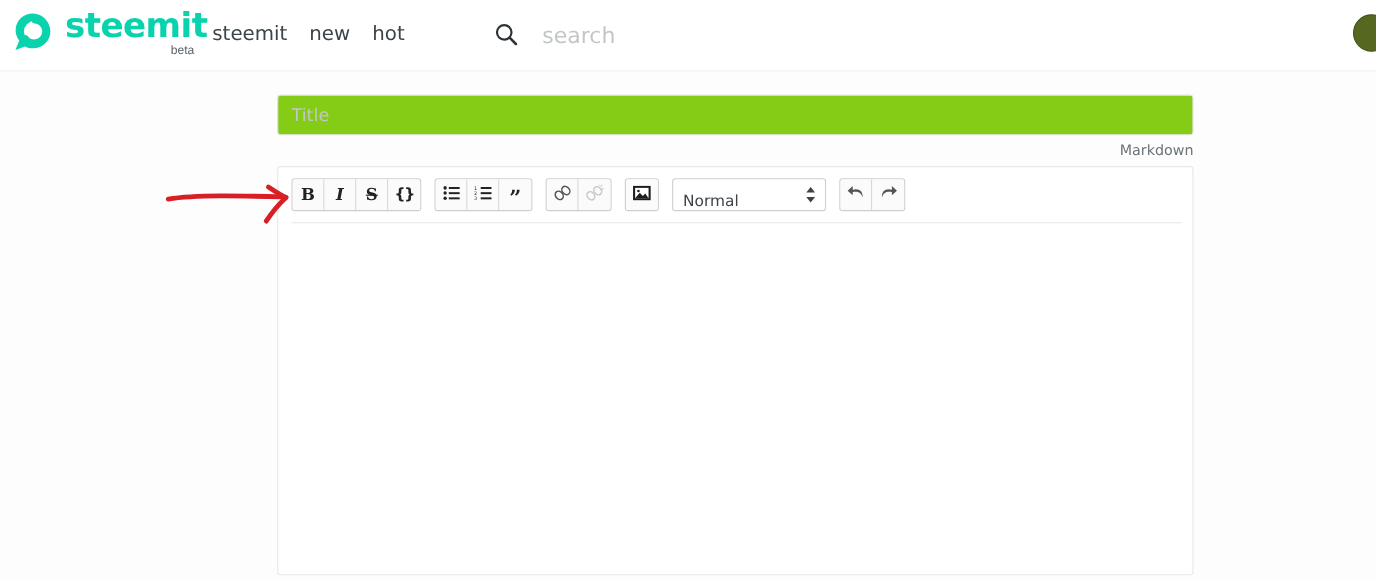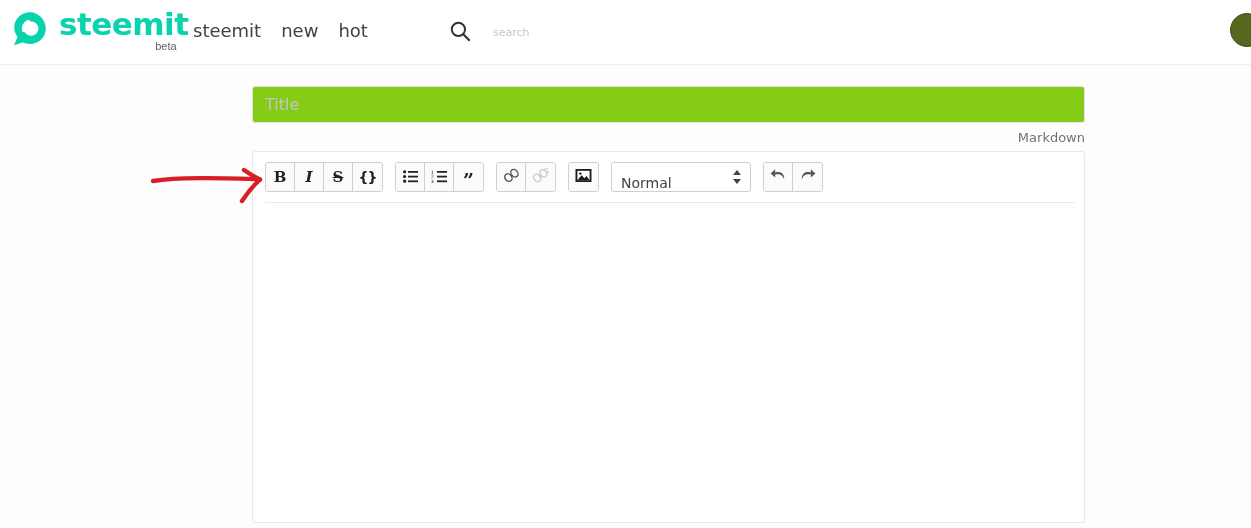--- a/index.html
+++ b/index.html
@@ -96,21 +96,21 @@
   }
   #search-input {
     position: absolute;
     left: 491px;
     top: 18px;
     width: 170px;
     height: 26px;
     border: none;
     outline: none;
     background: transparent;
-    font-size: 11px;
+    font-size: 20px;
     color: #b91c1c;
     font-family: "DejaVu Sans", sans-serif;
   }
   #search-input::placeholder {
     color: #c3c6c8;
     opacity: 1;
   }
 
   #avatar {
     position: absolute;

